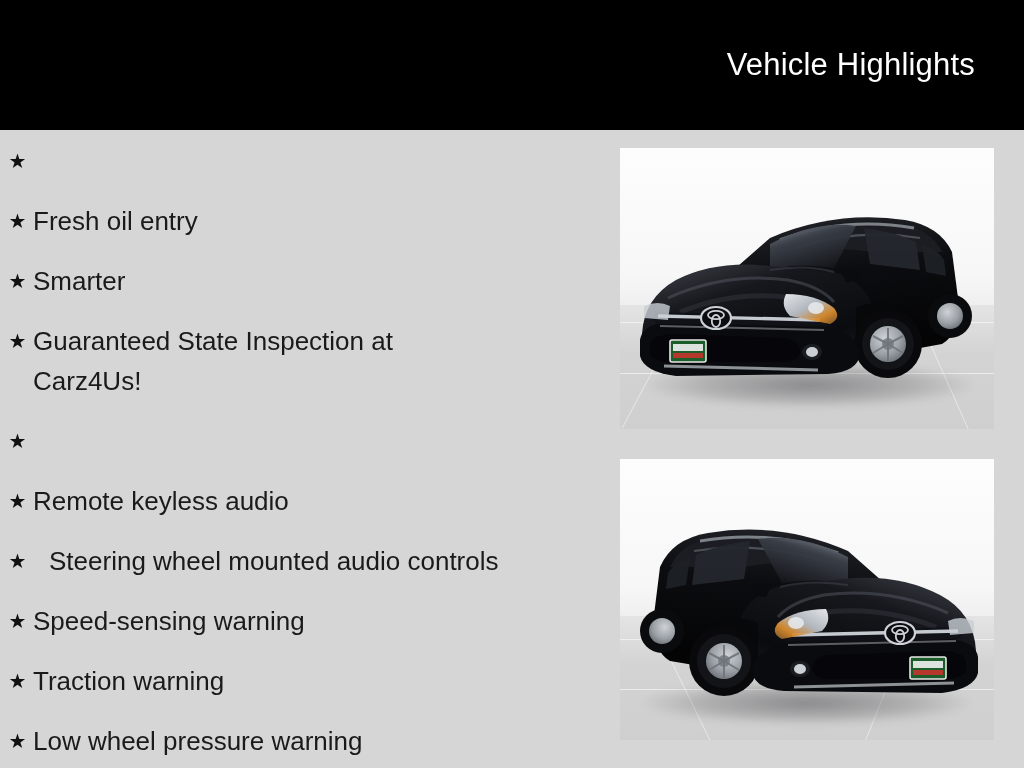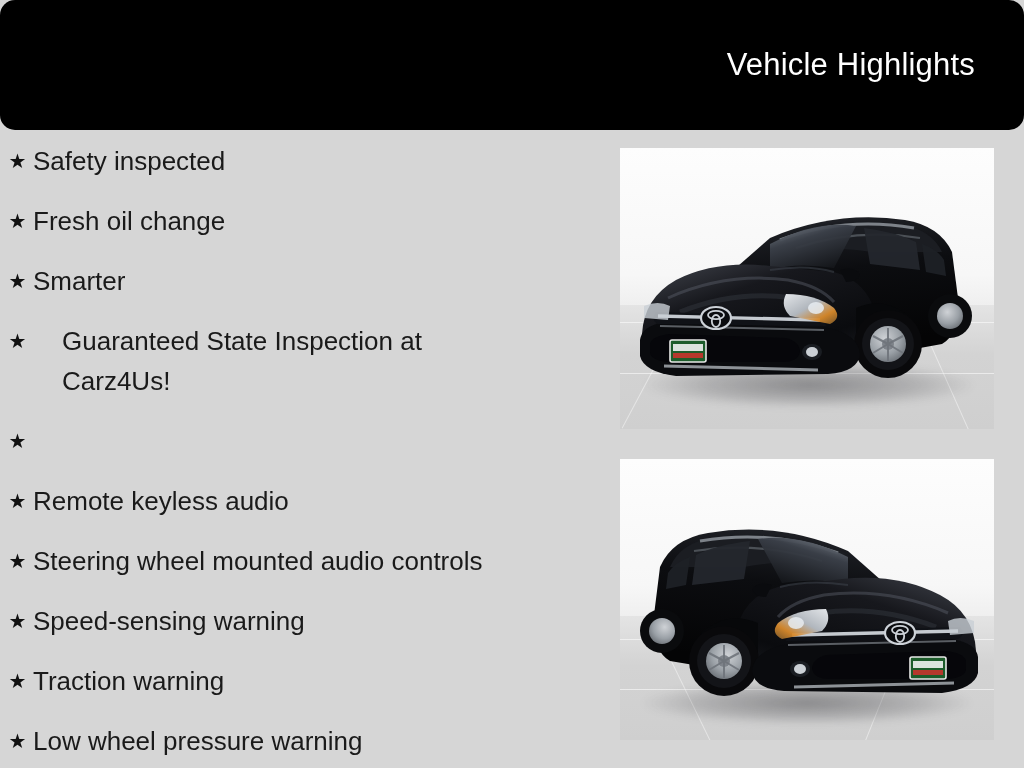--- a/index.html
+++ b/index.html
@@ -13,21 +13,20 @@
     position:relative;
     width:1024px; height:768px;
     background:#d6d6d6;
   }
 
   
   #header {
     position:absolute; left:0; top:0;
     width:1024px; height:130px;
     background:#000000;
-    border-radius:15px;
   }
   #header-title {
     position:absolute;
     right:49px; top:48px;
     color:#ffffff;
     font-size:31px;
     line-height:34px;
     letter-spacing:0.2px;
     white-space:nowrap;
   }
@@ -98,51 +97,50 @@
     position:absolute;
     border-radius:50%;
     background:radial-gradient(ellipse at center, rgba(40,40,45,0.42) 0%, rgba(60,60,65,0.22) 45%, rgba(90,90,95,0.0) 72%);
     filter:blur(3px);
   }
 
   
   .car-svg { position:absolute; }
 
   
-  .nowrap { white-space:nowrap; }
+  .nowrap { white-space:nowrap;margin-left:16px; }
 </style>
 </head>
 <body>
 
 <div id="slide">
 
   <div id="header">
     <div id="header-title">Vehicle Highlights</div>
   </div>
 
   <div id="highlights-list">
 
     <div class="bullet-row">
       <span class="bullet-star">★</span>
-      <span class="bullet-text">Safety inspected</span>
-    </div>
-
-    <div class="bullet-row">
-      <span class="bullet-star">★</span>
-      <span class="bullet-text">Fresh oil change</span>
+    </div>
+
+    <div class="bullet-row">
+      <span class="bullet-star">★</span>
+      <span class="bullet-text">Fresh oil entry</span>
     </div>
 
     <div class="bullet-row">
       <span class="bullet-star">★</span>
       <span class="bullet-text">Smarter</span>
     </div>
 
     <div class="bullet-row" style="min-height:100px;">
       <span class="bullet-star">★</span>
-      <span class="bullet-text" style="max-width:420px;margin-left:29px;">Guaranteed State Inspection at Carz4Us!</span>
+      <span class="bullet-text" style="max-width:420px;">Guaranteed State Inspection at Carz4Us!</span>
     </div>
 
     <div class="bullet-row">
       <span class="bullet-star">★</span>
     </div>
 
     <div class="bullet-row">
       <span class="bullet-star">★</span>
       <span class="bullet-text">Remote keyless audio</span>
     </div>

